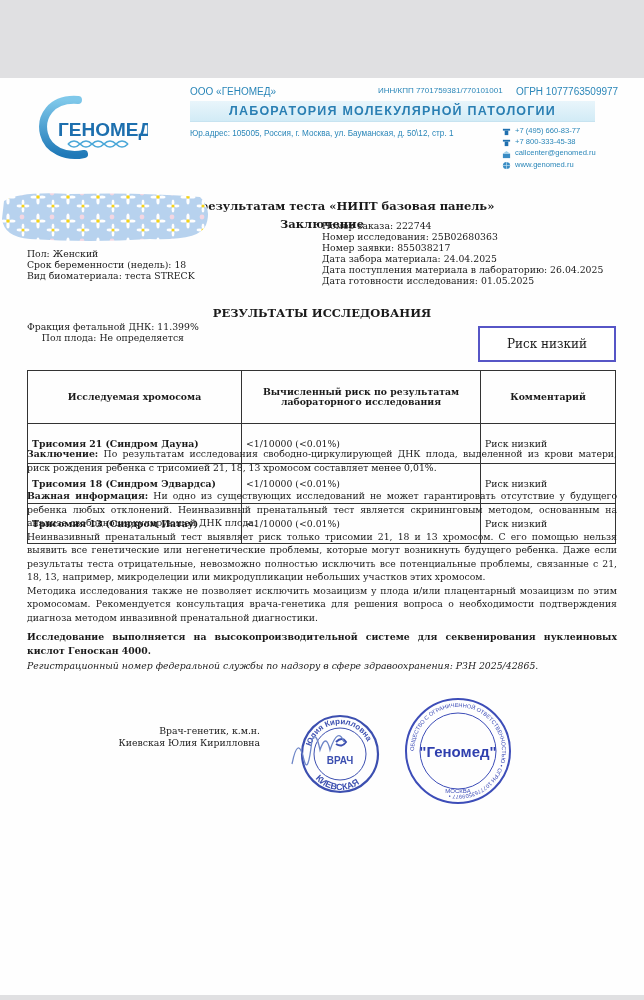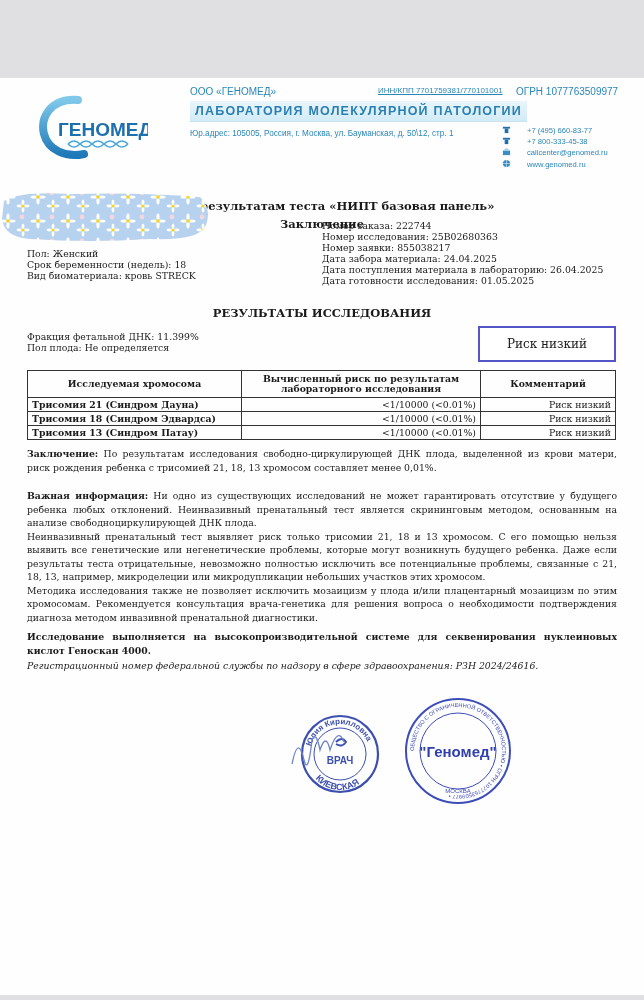--- a/index.html
+++ b/index.html
@@ -13,62 +13,62 @@
   .page {
     position: absolute; left: 0; top: 78px; width: 644px; height: 917px;
     background: #fefefe;
   }
   .abs { position: absolute; }
 
   
   .logo { left: 38px; top: 14px; width: 110px; height: 70px; }
   .lh-sans { font-family: "Liberation Sans", sans-serif; color: #2a86b8; }
   .org { left: 190px; top: 8px; font-size: 10px; }
-  .inn { left: 378px; top: 8px; font-size: 8px; text-decoration: underline; }
+  .inn { left: 378px; top: 8px; font-size: 8px; }
   .ogrn { left: 516px; top: 8px; font-size: 10px; }
   .lab-band {
-    left: 190px; top: 23px; width: 337px; height: 20px;
+    left: 190px; top: 23px; width: 405px; height: 20px;
     background: linear-gradient(to bottom, #e9f5fb 0%, #d2ebf6 100%);
     border-bottom: 1px solid #c7e3f0;
     text-align: center; font-size: 12.5px; font-weight: bold; letter-spacing: 1.2px;
     line-height: 20px; color: #2a7fb3;
   }
   .addr { left: 190px; top: 51px; font-size: 8.2px; }
   .contacts { left: 502px; top: 47px; font-size: 7.6px; line-height: 11.2px; }
-  .contacts .row { display: flex; align-items: flex-start; gap: 16px; white-space: nowrap; }
+  .contacts .row { display: flex; align-items: flex-end; gap: 4px; white-space: nowrap; }
   .contacts .ic { width: 9px; height: 9px; display: inline-block; }
 
   
   .title1 { left: 0; width: 644px; top: 103px; text-align: center; font-weight: bold; font-size: 11.5px; margin-top: 36px; }
   .title2 { left: 180px; top: 121px; font-weight: bold; font-size: 11.5px; }
 
   .redact { left: 0; top: 111px; width: 212px; height: 55px; }
 
   .kv { font-size: 9.3px; line-height: 11px; white-space: nowrap; }
   .kv b { font-weight: normal; }
   .patient { left: 27px; top: 170px; }
   .order { left: 322px; top: 142px; }
 
   .sec-title { left: 0; width: 644px; top: 228px; text-align: center; font-weight: bold; font-size: 11.5px; }
-  .fetal { left: 27px; top: 253px; }
+  .fetal { left: 27px; top: 243px; text-align: center; }
 
   .risk-box {
     left: 478px; top: 248px; width: 134px; height: 32px;
     border: 2px solid #5655c6; background: #fff;
     text-align: center; line-height: 32px; font-size: 12px;
   }
 
   table.res {
     position: absolute; left: 27px; top: 292px; width: 589px;
     border-collapse: collapse; font-size: 9.3px;
   }
-  table.res th, table.res td { border: 1px solid #333; padding: 0 4px; }
+  table.res th, table.res td { border: 1px solid #333; padding: 13px 4px; }
   table.res th { font-weight: bold; text-align: center; height: 26px; line-height: 10px; }
   table.res td { height: 13px; line-height: 13px; }
-  table.res td.c { text-align: right; }
+  table.res td.c { text-align: left; }
   table.res td.name { font-weight: bold; }
 
   .para { left: 27px; width: 590px; font-size: 9.3px; line-height: 13.5px; text-align: justify; }
   .para b { font-weight: bold; }
   .concl { top: 369px; }
   .important { top: 411px; }
   .system { top: 552px; font-weight: bold; }
   .regnum { left: 27px; top: 582px; font-size: 9.3px; font-style: italic; }
 
   .doctor { left: 100px; top: 647px; width: 160px; text-align: right; font-size: 9.3px; line-height: 12px; }
@@ -153,21 +153,21 @@
         </g>
         <circle cx="22" cy="4" r="2.4" fill="#f3d6e2"></circle>
       </pattern>
     </defs>
     <path d="M4 12 Q20 2 70 5 Q140 3 200 8 Q212 20 206 36 Q200 52 150 50 Q90 54 30 50 Q4 48 2 30 Z" fill="url(#daisy)"></path>
   </svg>
 
   <div class="abs kv patient">
     <div><b>Пол:</b> <span>Женский</span></div>
     <div><b>Срок беременности (недель):</b> <span>18</span></div>
-    <div><b>Вид биоматериала:</b> <span>кровь STRECK</span></div>
+    <div><b>Вид биоматериала:</b> <span>теста STRECK</span></div>
   </div>
 
   <div class="abs kv order">
     <div><b>Номер заказа:</b> <span>222744</span></div>
     <div><b>Номер исследования:</b> <span>25B02680363</span></div>
     <div><b>Номер заявки:</b> <span>855038217</span></div>
     <div><b>Дата забора материала:</b> <span>24.04.2025</span></div>
     <div><b>Дата поступления материала в лабораторию:</b> <span>26.04.2025</span></div>
     <div><b>Дата готовности исследования:</b> <span>01.05.2025</span></div>
   </div>
@@ -208,22 +208,26 @@
 
   <div class="abs para concl"><b>Заключение:</b><span> По результатам исследования свободно-циркулирующей ДНК плода, выделенной из крови матери, риск рождения ребенка с трисомией 21, 18, 13 хромосом составляет менее 0,01%.</span></div>
 
   <div class="abs para important">
     <div><b>Важная информация:</b><span> Ни одно из существующих исследований не может гарантировать отсутствие у будущего ребенка любых отклонений. Неинвазивный пренатальный тест является скрининговым методом, основанным на анализе свободноциркулирующей ДНК плода.</span></div>
     <div>Неинвазивный пренатальный тест выявляет риск только трисомии 21, 18 и 13 хромосом. С его помощью нельзя выявить все генетические или негенетические проблемы, которые могут возникнуть будущего ребенка. Даже если результаты теста отрицательные, невозможно полностью исключить все потенциальные проблемы, связанные с 21, 18, 13, например, микроделеции или микродупликации небольших участков этих хромосом.</div>
     <div>Методика исследования также не позволяет исключить мозаицизм у плода и/или плацентарный мозаицизм по этим хромосомам. Рекомендуется консультация врача-генетика для решения вопроса о необходимости подтверждения диагноза методом инвазивной пренатальной диагностики.</div>
   </div>
 
   <div class="abs para system">Исследование выполняется на высокопроизводительной системе для секвенирования нуклеиновых кислот Геноскан 4000.</div>
-  <div class="abs regnum">Регистрационный номер федеральной службы по надзору в сфере здравоохранения: РЗН 2024/24616.</div>
-
+  <div class="abs regnum">Регистрационный номер федеральной службы по надзору в сфере здравоохранения: РЗН 2025/42865.</div>
+
+  <div class="abs doctor">
+    <div>Врач-генетик, к.м.н.</div>
+    <div>Киевская Юлия Кирилловна</div>
+  </div>
 
   <svg class="abs stamp1" viewBox="0 0 92 92">
     <defs>
         <path id="arcTop1" d="M16 46 A30 30 0 0 1 76 46"></path>
         <path id="arcBot1" d="M14 50 A32 32 0 0 0 78 50"></path>
       </defs>
     <circle cx="50" cy="48" r="38" fill="none" stroke="#3c4fb0" stroke-width="2.2"></circle>
     <circle cx="50" cy="48" r="26" fill="none" stroke="#3c4fb0" stroke-width="1"></circle>
     <g transform="translate(4,2)" font-family="Liberation Sans, sans-serif" font-weight="bold" fill="#3c4fb0">
       <text font-size="8"><textPath href="#arcTop1" startOffset="8%">Юлия Кирилловна</textPath></text>

